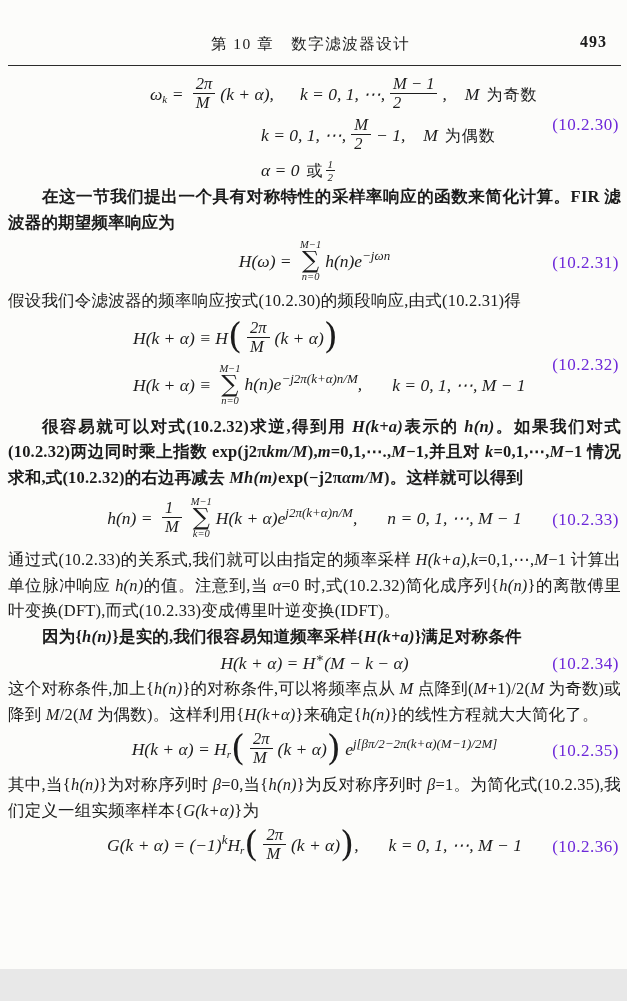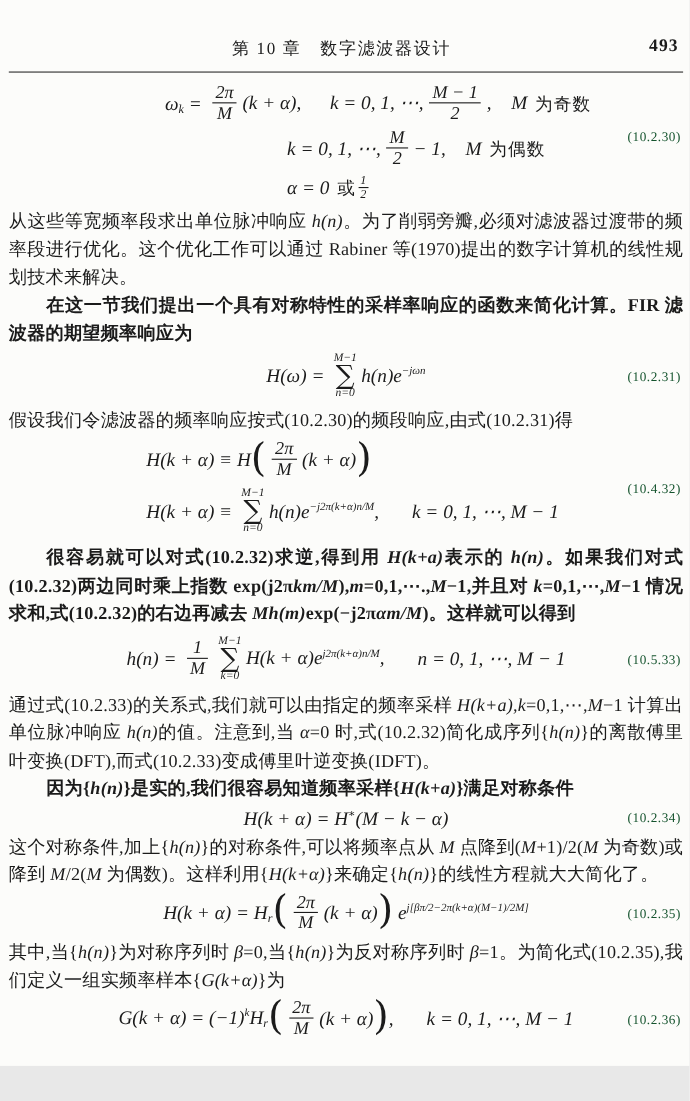--- a/index.html
+++ b/index.html
@@ -8,63 +8,63 @@
     background:#fcfcfa;color:#1b1b1b;overflow:hidden;position:relative;
     padding:0 6px 0 8px;
     font-family:"Liberation Serif","DejaVu Serif",serif;
   }
   
   .header{position:relative;margin-top:34px;height:22px;}
   .title{
     position:absolute;left:50%;transform:translateX(-52%);
     font-size:15.5px;letter-spacing:1.5px;white-space:nowrap;
   }
-  .pagenum{position:absolute;right:4px;top:-1px;font-size:16px;font-weight:bold;letter-spacing:1px;}
+  .pagenum{position:absolute;right:14px;top:-1px;font-size:16px;font-weight:bold;letter-spacing:1px;}
   .rule{border-top:1.8px solid #2b2b2b;margin-top:9px;}
 
   
   .para{
     margin:0;font-size:16.5px;line-height:25.5px;text-align:justify;
     letter-spacing:0.2px;
   }
   .ind{text-indent:34px;font-weight:bold;}
   .mt4{margin-top:4px;}
   .mi{font-style:italic;}
 
   
   .eqblock,.eqrow{position:relative;white-space:nowrap;
     font-size:17.5px;font-style:italic;}
   .eqrow{text-align:center;}
   .eqnum{
     position:absolute;right:2px;top:50%;transform:translateY(-50%);
-    font-style:normal;font-size:12px;letter-spacing:0.5px;color:#14532d;
+    font-style:normal;font-size:17px;letter-spacing:0.5px;color:#6d28d9;
   }
   .eqline{white-space:nowrap;}
   .txt{display:inline;white-space:pre;text-align:center;}
   .cn{font-style:normal;font-size:16px;margin-left:7px;letter-spacing:1px;}
   .gap{display:inline-block;}
   .w18{width:18px;} .w26{width:26px;} .w30{width:30px;}
 
-  .frac{display:inline-block;text-align:center;vertical-align:middle;
+  .frac{display:inline-block;text-align:left;vertical-align:middle;
     margin:0 5px;position:relative;top:-2px;}
   .frac .fn{display:block;line-height:16px;font-size:16.5px;
     border-bottom:1.1px solid #1b1b1b;padding:0 3px 1px;}
   .frac .fd{display:block;line-height:17px;font-size:16.5px;padding:0 3px;}
   .half{font-size:11px;top:-1px;margin:0 2px;}
   .half .fn{font-size:11px;line-height:11px;padding:0 2px 0;}
   .half .fd{font-size:11px;line-height:12px;padding:0 2px;}
 
   .sum{display:inline-block;text-align:center;vertical-align:middle;
     margin:0 4px;position:relative;top:-2px;}
   .sum .st,.sum .sb{display:block;font-size:10.5px;line-height:11px;}
   .sum .sg{display:block;font-size:24px;line-height:21px;font-style:normal;font-family:"DejaVu Serif",serif;}
 
   .bp{font-style:normal;font-size:36px;font-weight:300;vertical-align:middle;
     line-height:0;position:relative;top:-3px;font-family:"DejaVu Serif",serif;}
-  .sp{font-size:10px;position:relative;top:-7px;line-height:0;white-space:pre;}
+  .sp{font-size:13px;position:relative;top:-7px;line-height:0;white-space:pre;}
   .msb{font-size:11px;position:relative;top:3px;line-height:0;}
 
   
   .eq30{margin-top:12px;margin-left:142px;}
   .eq30 .l2,.eq30 .l3{margin-left:111px;}
   .eq30 .l1,.eq30 .l2{margin-bottom:6px;}
   .eq30 .eqnum{top:44%;}
   .eq31{margin:6px 0 4px;}
   .eq32{margin:8px 0 6px;margin-left:125px;}
   .eq32 .l1{margin-bottom:8px;}
@@ -90,45 +90,44 @@
       <span class="txt"><span>ω</span><span class="msb">k</span><span> = </span></span><span class="frac"><span class="fn">2π</span><span class="fd">M</span></span><span class="txt">(k + α),</span><span class="gap w26"></span><span class="txt">k = 0, 1, ⋯,</span><span class="frac"><span class="fn">M − 1</span><span class="fd">2</span></span><span class="txt">,</span><span class="gap w18"></span><span class="txt">M</span><span class="cn">为奇数</span>
     </div>
     <div class="eqline l2">
       <span class="txt">k = 0, 1, ⋯,</span><span class="frac"><span class="fn">M</span><span class="fd">2</span></span><span class="txt">− 1,</span><span class="gap w18"></span><span class="txt">M</span><span class="cn">为偶数</span>
     </div>
     <div class="eqline l3">
       <span class="txt">α = 0</span><span class="cn">或</span><span class="frac half"><span class="fn">1</span><span class="fd">2</span></span>
     </div>
   </div>
 
-  <p class="para mt4"><span>从这些等宽频率段求出单位脉冲响应 </span><span class="mi">h(n)</span><span>。为了削弱旁瓣,必须对滤波器过渡带的频率段进行优化。这个优化工作可以通过 Rabiner 等(1970)提出的数字计算机的线性规划技术来解决。</span></p>
   <p class="para ind"><span>在这一节我们提出一个具有对称特性的采样率响应的函数来简化计算。FIR 滤波器的期望频率响应为</span></p>
 
   <div class="eqrow eq31">
     <span class="txt">H(ω) = </span><span class="sum"><span class="st">M−1</span><span class="sg">∑</span><span class="sb">n=0</span></span><span class="txt"><span>h(n)e</span><span class="sp">−jωn</span></span>
     <span class="eqnum">(10.2.31)</span>
   </div>
 
   <p class="para"><span>假设我们令滤波器的频率响应按式(10.2.30)的频段响应,由式(10.2.31)得</span></p>
 
   <div class="eqblock eq32">
-    <span class="eqnum">(10.4.32)</span>
+    <span class="eqnum">(10.2.32)</span>
     <div class="eqline l1">
       <span class="txt">H(k + α) ≡ H</span><span class="bp">(</span><span class="frac"><span class="fn">2π</span><span class="fd">M</span></span><span class="txt">(k + α)</span><span class="bp">)</span>
     </div>
     <div class="eqline l2">
       <span class="txt">H(k + α) ≡ </span><span class="sum"><span class="st">M−1</span><span class="sg">∑</span><span class="sb">n=0</span></span><span class="txt"><span>h(n)e</span><span class="sp">−j2π(k+α)n/M</span><span>,</span></span><span class="gap w30"></span><span class="txt">k = 0, 1, ⋯, M − 1</span>
     </div>
   </div>
 
   <p class="para ind"><span>很容易就可以对式(10.2.32)求逆,得到用 </span><span class="mi">H(k+a)</span><span>表示的 </span><span class="mi">h(n)</span><span>。如果我们对式(10.2.32)两边同时乘上指数 exp(j2π</span><span class="mi">km/M</span><span>),</span><span class="mi">m</span><span>=0,1,⋯.,</span><span class="mi">M</span><span>−1,并且对 </span><span class="mi">k</span><span>=0,1,⋯,</span><span class="mi">M</span><span>−1 情况求和,式(10.2.32)的右边再减去 </span><span class="mi">Mh(m)</span><span>exp(−j2π</span><span class="mi">αm/M</span><span>)。这样就可以得到</span></p>
 
   <div class="eqrow eq33">
     <span class="txt">h(n) = </span><span class="frac"><span class="fn">1</span><span class="fd">M</span></span><span class="sum"><span class="st">M−1</span><span class="sg">∑</span><span class="sb">k=0</span></span><span class="txt"><span>H(k + α)e</span><span class="sp">j2π(k+α)n/M</span><span>,</span></span><span class="gap w30"></span><span class="txt">n = 0, 1, ⋯, M − 1</span>
-    <span class="eqnum">(10.5.33)</span>
+    <span class="eqnum">(10.2.33)</span>
   </div>
 
   <p class="para"><span>通过式(10.2.33)的关系式,我们就可以由指定的频率采样 </span><span class="mi">H(k+a)</span><span>,</span><span class="mi">k</span><span>=0,1,⋯,</span><span class="mi">M</span><span>−1 计算出单位脉冲响应 </span><span class="mi">h(n)</span><span>的值。注意到,当 </span><span class="mi">α</span><span>=0 时,式(10.2.32)简化成序列{</span><span class="mi">h(n)</span><span>}的离散傅里叶变换(DFT),而式(10.2.33)变成傅里叶逆变换(IDFT)。</span></p>
   <p class="para ind"><span>因为{</span><span class="mi">h(n)</span><span>}是实的,我们很容易知道频率采样{</span><span class="mi">H(k+a)</span><span>}满足对称条件</span></p>
 
   <div class="eqrow eq34">
     <span class="txt"><span>H(k + α) = H</span><span class="sp">∗</span><span>(M − k − α)</span></span>
     <span class="eqnum">(10.2.34)</span>
   </div>
 

